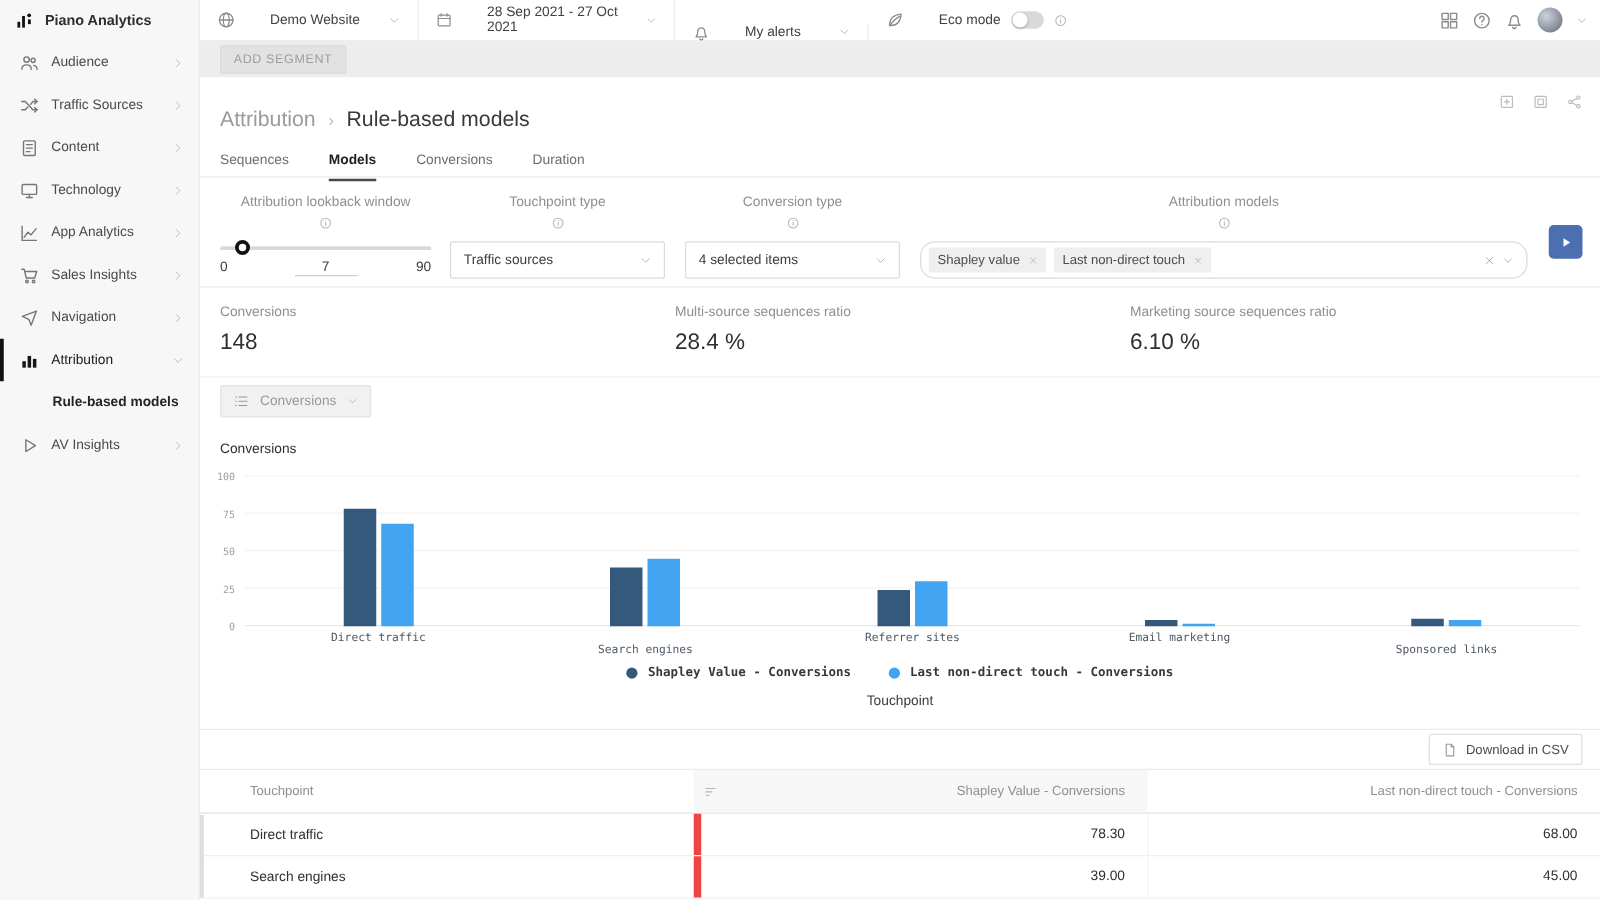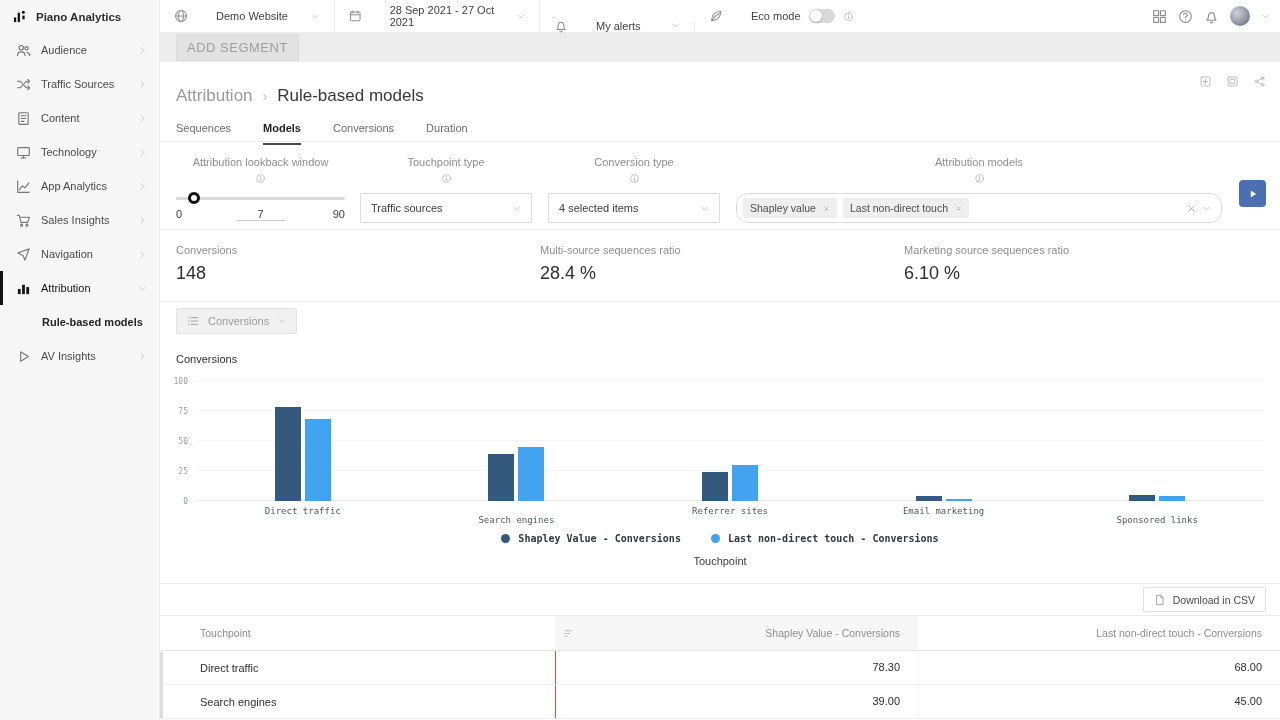--- a/index.html
+++ b/index.html
@@ -39,21 +39,21 @@
   .tb-chev { width:9px; height:9px; color:#ababab; }
   .tb-label { color:#3f3f3f;padding-left:20px; }
   .toggle { width:26px; height:14px; border-radius:7px; background:#d9d9d9; position:relative; cursor:pointer; }
   .toggle-knob { position:absolute; left:1px; top:1px; width:12px; height:12px; border-radius:50%; background:#fff; box-shadow:0 1px 2px rgba(0,0,0,.25); }
   .tb-right { margin-left:auto; display:flex; align-items:center; gap:11px; padding-right:10px; }
   .tb-right .tb-ic { width:15px; height:15px; }
   .avatar { width:20px; height:20px; border-radius:50%; background:radial-gradient(circle at 35% 35%, #cfd3da, #8c93a0 60%, #596070); cursor:pointer; }
 
   
   .strip { height:29px; background:#ededed; display:flex; align-items:center; padding-left:16px; flex-shrink:0; }
-  .add-segment { background:#e2e2e2; border:1px solid #dadada; border-radius:2px; color:#9e9e9e; font-size:13px; letter-spacing:.5px; padding:5px 10px; cursor:pointer; font-family:inherit; }
+  .add-segment { background:#e2e2e2; border:1px solid #dadada; border-radius:2px; color:#9e9e9e; font-size:10px; letter-spacing:.5px; padding:5px 10px; cursor:pointer; font-family:inherit; }
 
   
   .content { flex:1; background:#fff; position:relative; overflow:hidden; }
 
   .page-actions { position:absolute; top:13px; right:14px; display:flex; gap:14px; }
   .pa-ic { width:13px; height:13px; color:#b9bcc0; cursor:pointer; }
 
   .breadcrumb { position:absolute; top:24px; left:16px; display:flex; align-items:center; gap:10px; font-size:17px; }
   .bc-parent { color:#9b9b9b; cursor:pointer; }
   .bc-sep { color:#bdbdbd; font-size:14px; }
@@ -123,21 +123,21 @@
   .thead { display:flex; height:35px; align-items:stretch; border-bottom:1px solid #e4e4e4; color:#8f8f8f; font-size:10.5px; }
   .th { display:flex; align-items:center; cursor:pointer; }
   .th1 { width:395px; padding-left:40px; }
   .th2 { width:363px; background:#f7f7f7; justify-content:space-between; padding:0 18px 0 8px; }
   .th3 { flex:1; justify-content:flex-end; padding-right:18px; }
   .filter-ic { width:11px; height:11px; color:#b6b6b6; }
   .tbody { position:relative; }
   .row-scroll { position:absolute; left:0; top:1px; width:3px; height:66px; background:#dddddd; }
   .trow { display:flex; height:34px; align-items:center; border-bottom:1px solid #f0f0f0; font-size:11px; color:#2f2f2f; }
   .td1 { width:395px; padding-left:40px; }
-  .td2 { width:363px; text-align:right; padding-right:18px; border-left:1px solid #ef4444; height:100%; line-height:33px; }
+  .td2 { width:363px; text-align:right; padding-right:18px; border-left:6px solid #ef4444; height:100%; line-height:33px; }
   .td3 { flex:1; text-align:right; padding-right:18px; border-left:1px solid #f5f5f5; height:100%; line-height:33px; }
 </style>
 </head>
 <body>
 
 <div class="app">
 
   <div class="sidebar">
     <div class="logo-row">
       <span class="ic logo-mark">

